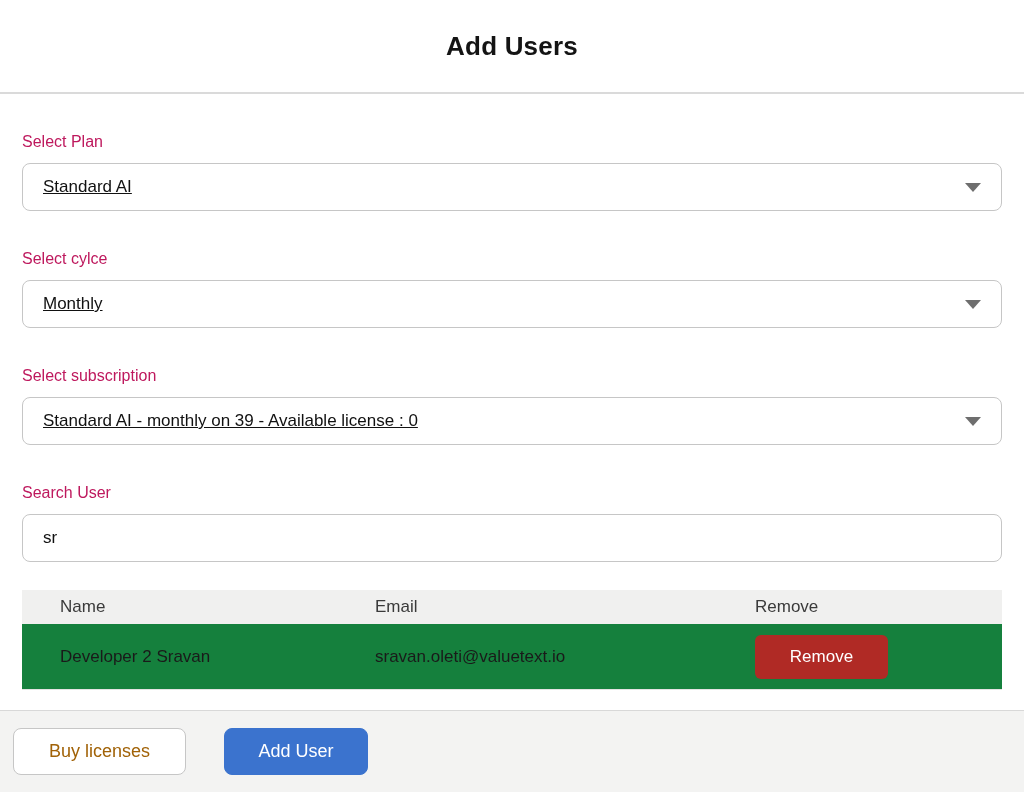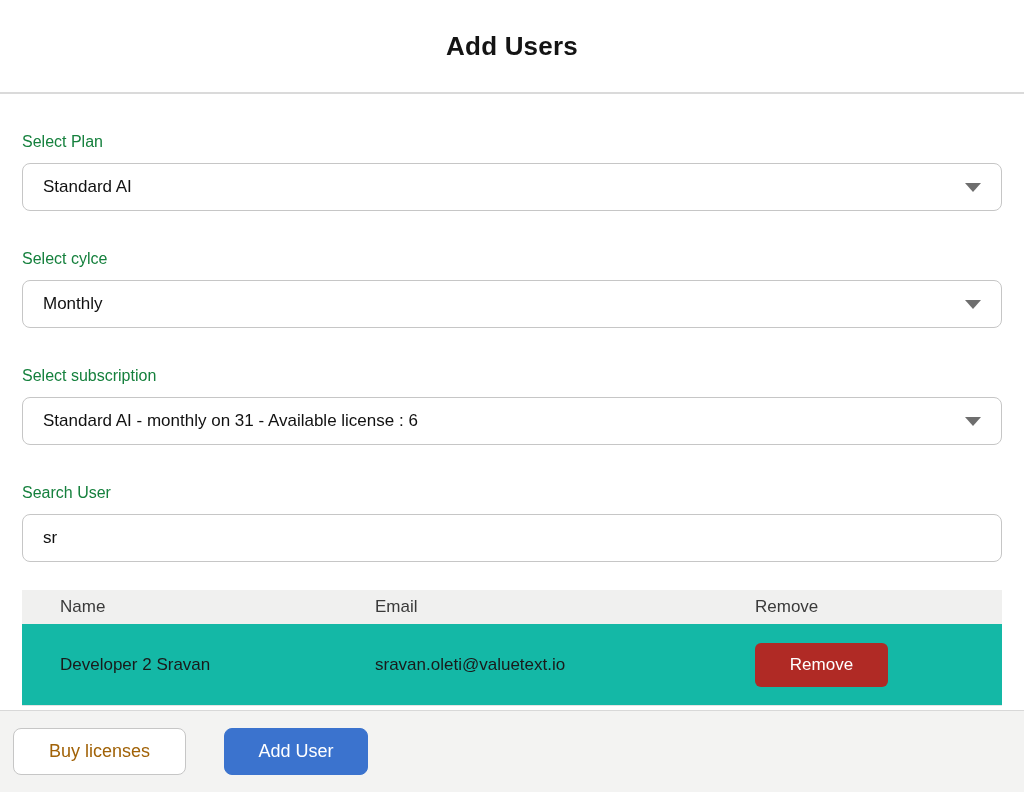--- a/index.html
+++ b/index.html
@@ -28,38 +28,38 @@
   }
   .modal-body {
     flex: 1 1 auto;
     padding: 0 22px;
   }
   .field-group { margin-top: 38px; }
   .field-label {
     display: block;
     font-size: 16px;
     line-height: 19px;
-    color: #15803d;
+    color: #be185d;
     margin-bottom: 12px;
   }
   .select-box, .text-input {
     width: 100%;
     height: 48px;
     border: 1px solid #c6c6c6;
     border-radius: 8px;
     background: #ffffff;
     display: flex;
     align-items: center;
     padding: 0 20px;
     font-size: 17px;
     color: #111111;
     font-family: "Liberation Sans", sans-serif;
   }
   .select-box { justify-content: space-between; cursor: pointer; }
-  .select-value { white-space: nowrap; overflow: hidden; }
+  .select-value { white-space: nowrap; overflow: hidden; text-decoration: underline; }
   .caret-down {
     width: 0; height: 0;
     border-left: 8px solid transparent;
     border-right: 8px solid transparent;
     border-top: 9px solid #6e6e6e;
     flex: 0 0 auto;
     margin-left: 12px;
   }
   .text-input { outline: none; }
   .user-table { margin-top: 28px; }
@@ -68,23 +68,23 @@
     grid-template-columns: 353px 380px 1fr;
     background: #f0f0ef;
     height: 34px;
     align-items: center;
   }
   .table-header-row .cell { font-weight: 400; font-size: 17px; color: #3a3a3a; }
   .table-body-row {
     display: grid;
     grid-template-columns: 353px 380px 1fr;
     align-items: center;
-    height: 82px;
+    height: 66px;
     border-bottom: 1px solid #e4e4e4;
-    background: #14b8a6;
+    background: #15803d;
   }
   .table-body-row .cell { font-size: 17px; color: #1a1a1a; }
   .cell.col-name { padding-left: 38px; }
   .cell.col-email { padding-left: 0; }
   .cell.col-remove { padding-left: 0; }
   .remove-button {
     width: 133px;
     height: 44px;
     background: #b02a25;
     color: #ffffff;
@@ -150,21 +150,21 @@
     <span class="field-label">Select cylce</span>
     <div class="select-box">
       <span class="select-value">Monthly</span>
       <span class="caret-down"></span>
     </div>
   </div>
 
   <div class="field-group">
     <span class="field-label">Select subscription</span>
     <div class="select-box">
-      <span class="select-value">Standard AI - monthly on 31 - Available license : 6</span>
+      <span class="select-value">Standard AI - monthly on 39 - Available license : 0</span>
       <span class="caret-down"></span>
     </div>
   </div>
 
   <div class="field-group">
     <span class="field-label">Search User</span>
     <input class="text-input" type="text" value="sr" style="">
   </div>
 
   <div class="user-table">

